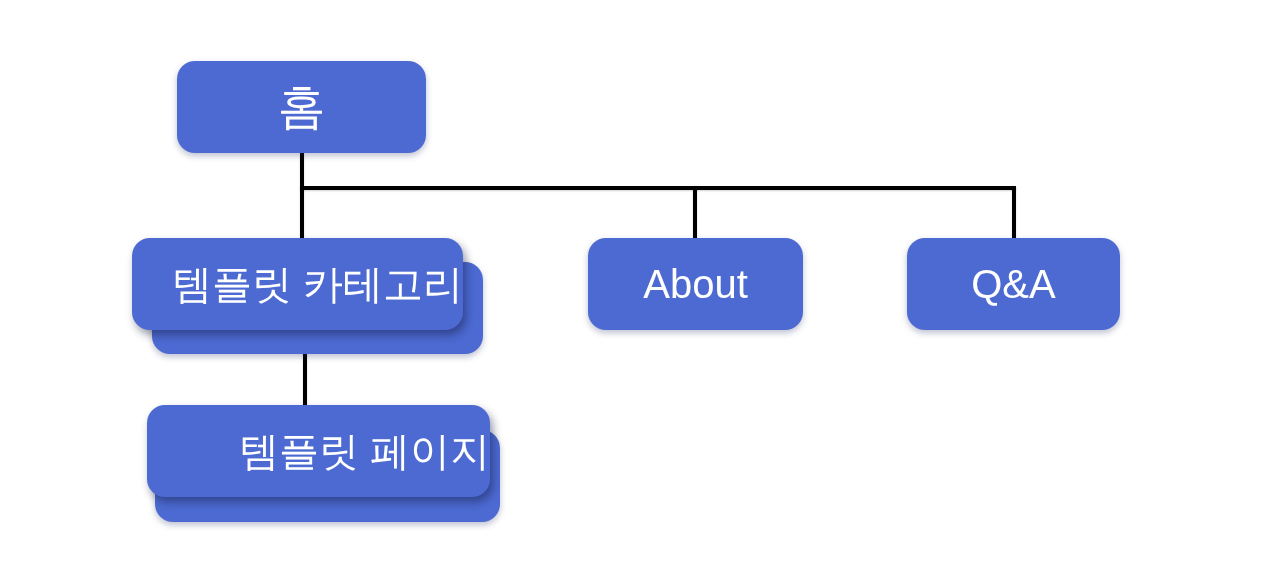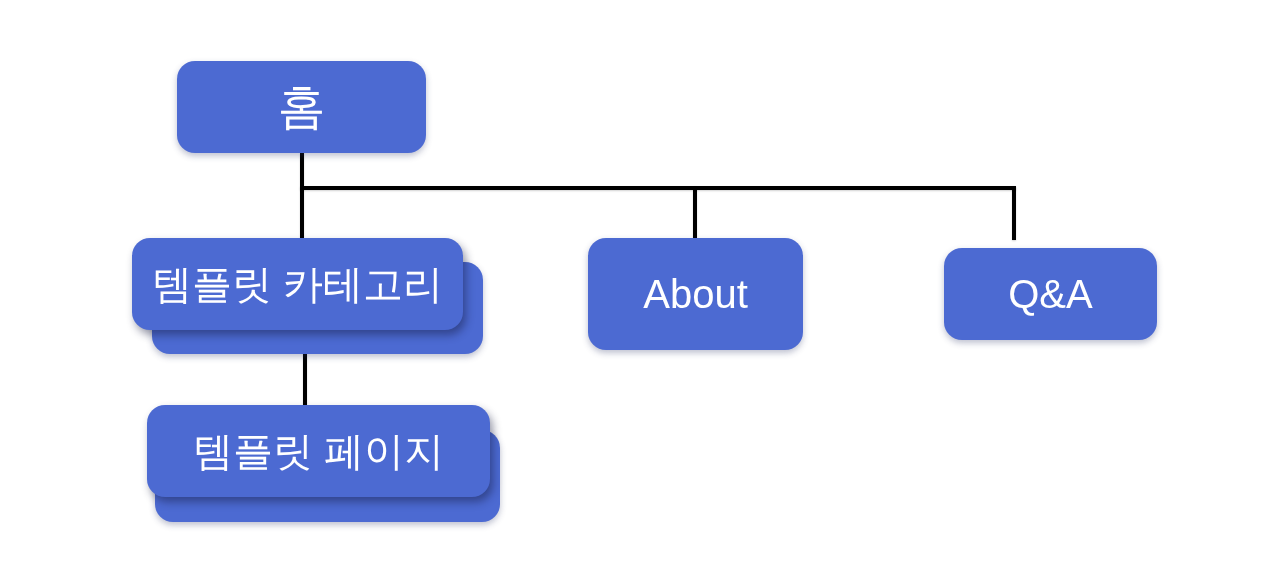--- a/index.html
+++ b/index.html
@@ -38,20 +38,21 @@
     line-height: 1;
   }
   .back-card {
     position: absolute;
     background: #4c6ad2;
     border-radius: 18px;
     box-shadow: 0 3px 6px rgba(40,50,100,0.30);
   }
   .node.front {
     box-shadow: 3px 5px 8px rgba(20,25,60,0.45);
+    justify-content: flex-end;
   }
   .fs-home { font-size: 48px; }
   .fs-std  { font-size: 40px; }
 </style>
 </head>
 <body>
 
 <div class="canvas">
 
   <div class="connector v" style="left:300px; top:152px; height:86px;"></div>
@@ -62,25 +63,25 @@
 
   <div class="node fs-home" style="left:177px; top:61px; width:249px; height:92px;">
     <span class="node-label">홈</span>
   </div>
 
   <div class="back-card" style="left:152px; top:262px; width:331px; height:92px;"></div>
   <div class="node front fs-std" style="left:132px; top:238px; width:331px; height:92px;">
     <span class="node-label">템플릿 카테고리</span>
   </div>
 
-  <div class="node fs-std" style="left:588px; top:238px; width:215px; height:112px;">
+  <div class="node fs-std" style="left:588px; top:238px; width:215px; height:92px;">
     <span class="node-label">About</span>
   </div>
 
-  <div class="node fs-std" style="left:907px; top:248px; width:213px; height:92px;margin-left:37px;">
+  <div class="node fs-std" style="left:907px; top:238px; width:213px; height:92px;">
     <span class="node-label">Q&amp;A</span>
   </div>
 
   <div class="back-card" style="left:155px; top:430px; width:345px; height:92px;"></div>
   <div class="node front fs-std" style="left:147px; top:405px; width:343px; height:92px;">
     <span class="node-label">템플릿 페이지</span>
   </div>
 
 </div>
 

